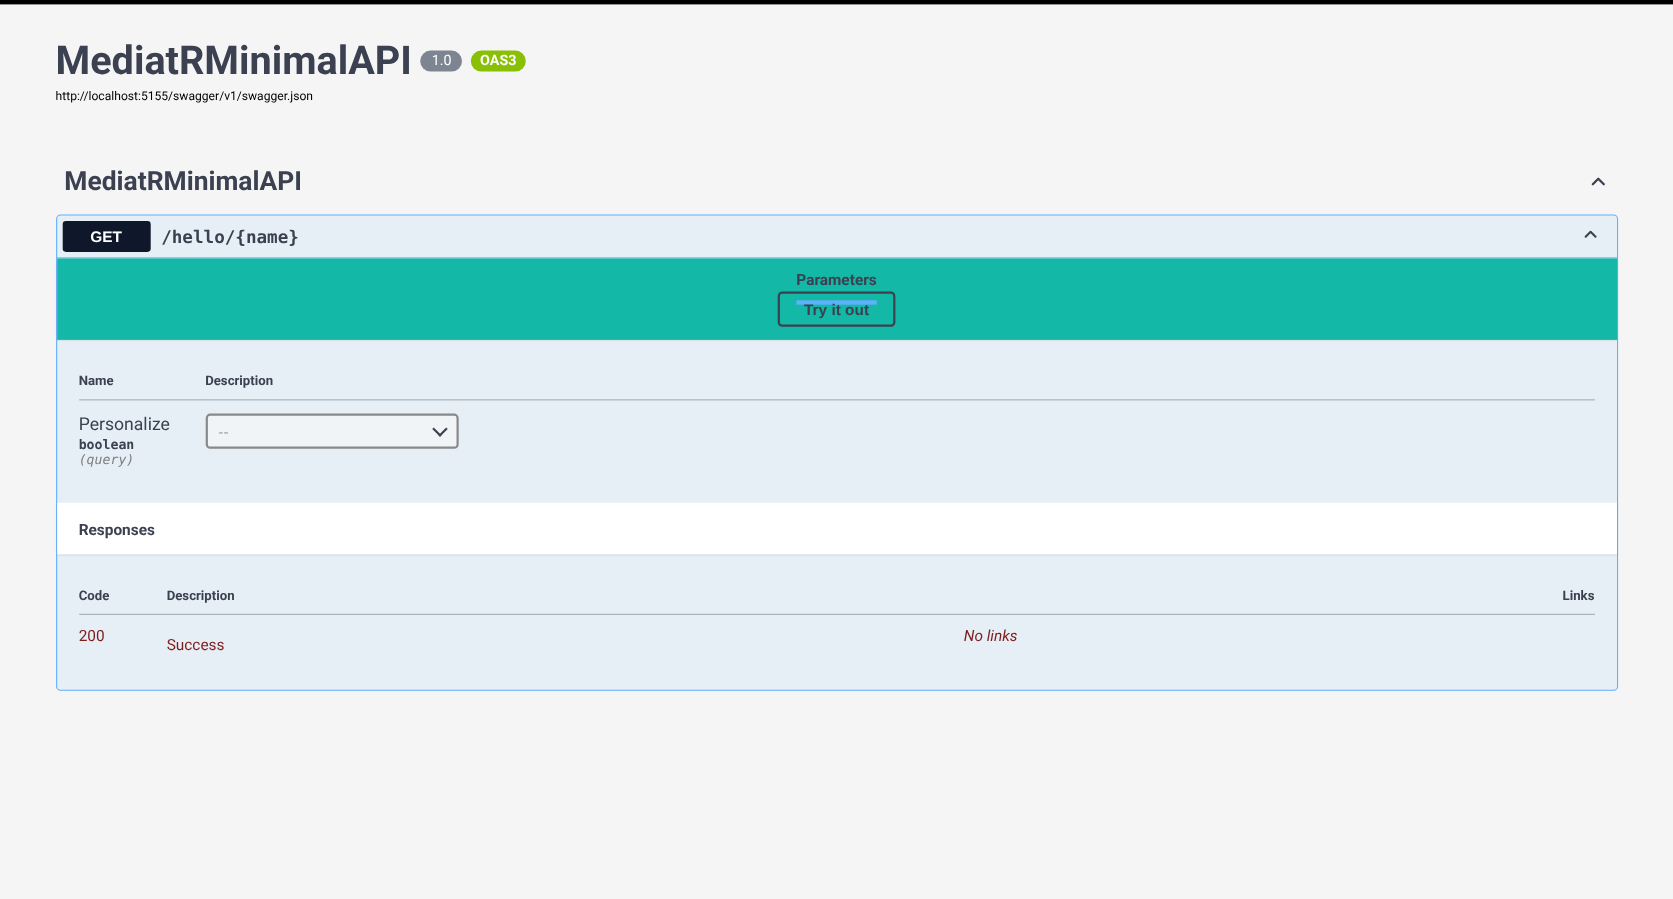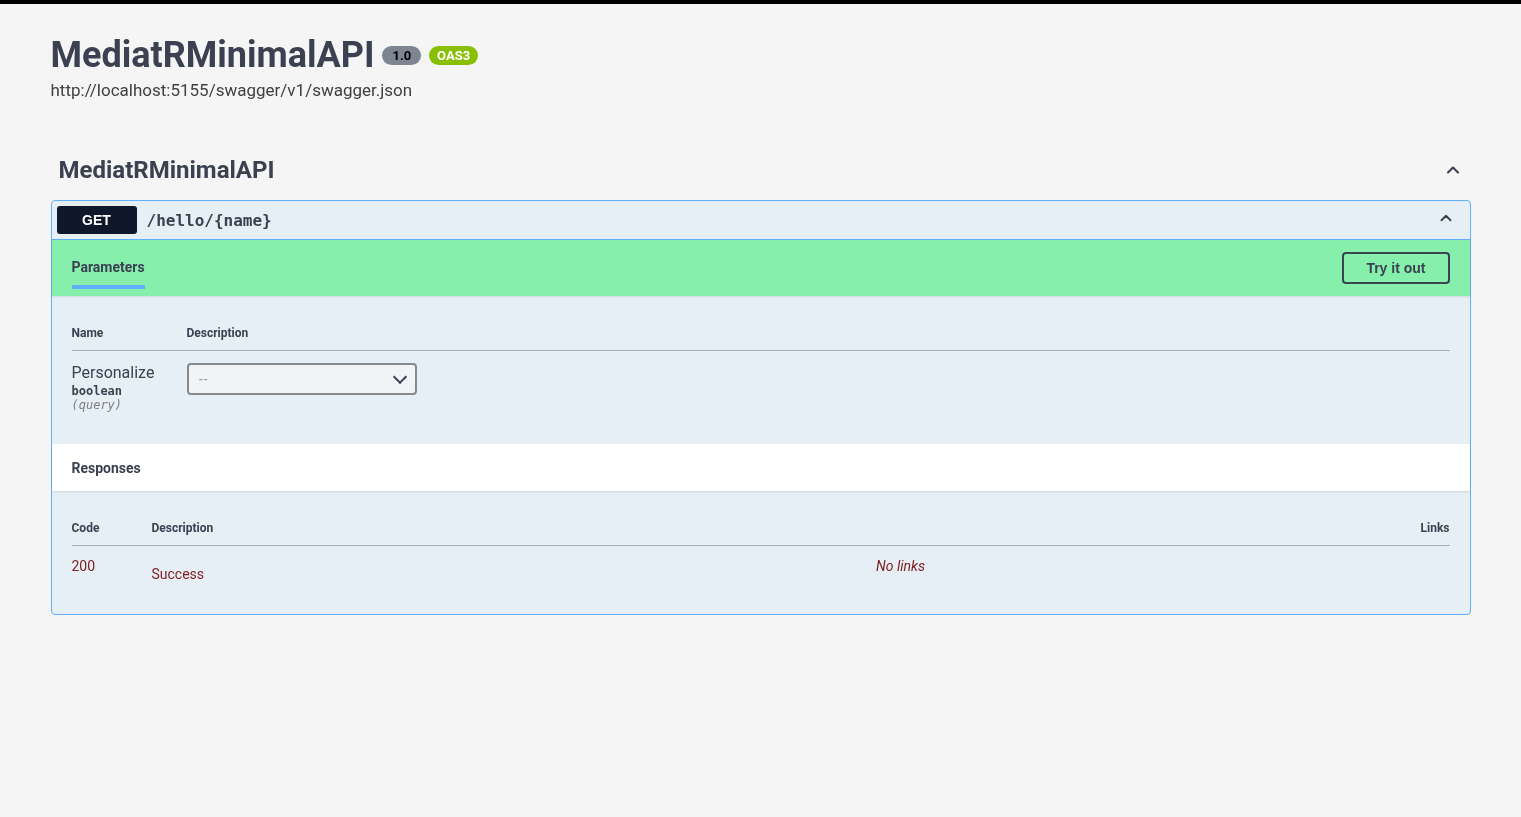--- a/index.html
+++ b/index.html
@@ -22,37 +22,37 @@
     align-items: center;
     gap: 8px;
   }
   .api-title {
     font-size: 36px;
     font-weight: 700;
     color: #3b4151;
   }
   .version-badge {
     background: #7d8492;
-    color: #000000;
+    color: #ffffff;
     border-radius: 12px;
     padding: 2px 10px;
     font-size: 13px;
-    font-weight: 700;
+    font-weight: 400;
   }
   .oas-badge {
     background: #89bf04;
     color: #fff;
     border-radius: 12px;
     padding: 2px 8px;
     font-size: 13px;
     font-weight: 700;
   }
   .spec-link {
-    color: #404040;
-    font-size: 17px;
+    color: #000000;
+    font-size: 11px;
     text-decoration: none;
     margin-top: 4px;
     display: inline-block;
   }
 
   .tag-section {
     margin-bottom: 12px;
   }
   .tag-header {
     display: flex;
@@ -105,26 +105,27 @@
     flex: 1;
   }
   .summary-chevron {
     padding: 0 10px;
   }
 
   .opblock-body {
     background: transparent;
   }
   .section-header {
-    background: #86efac;
+    background: #14b8a6;
     padding: 12px 20px;
     display: flex;
     justify-content: space-between;
     align-items: center;
     box-shadow: 0 1px 2px rgba(0,0,0,.1);
+    flex-direction: column;
   }
   .section-title {
     font-size: 14px;
     font-weight: 700;
     color: #3b4151;
   }
   .tab-active {
     border-bottom: 4px solid #61affe;
     padding-bottom: 10px;
     margin-bottom: -12px;

